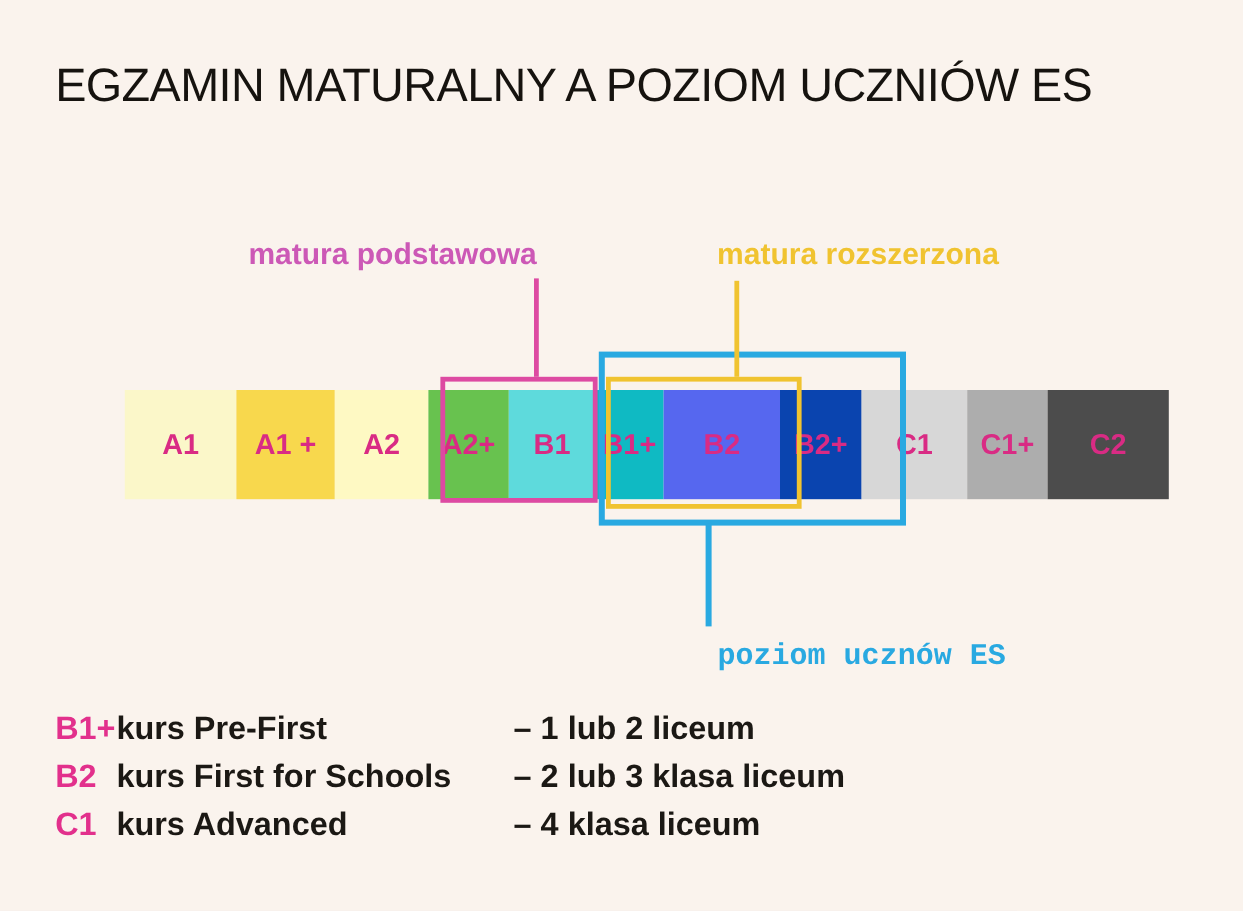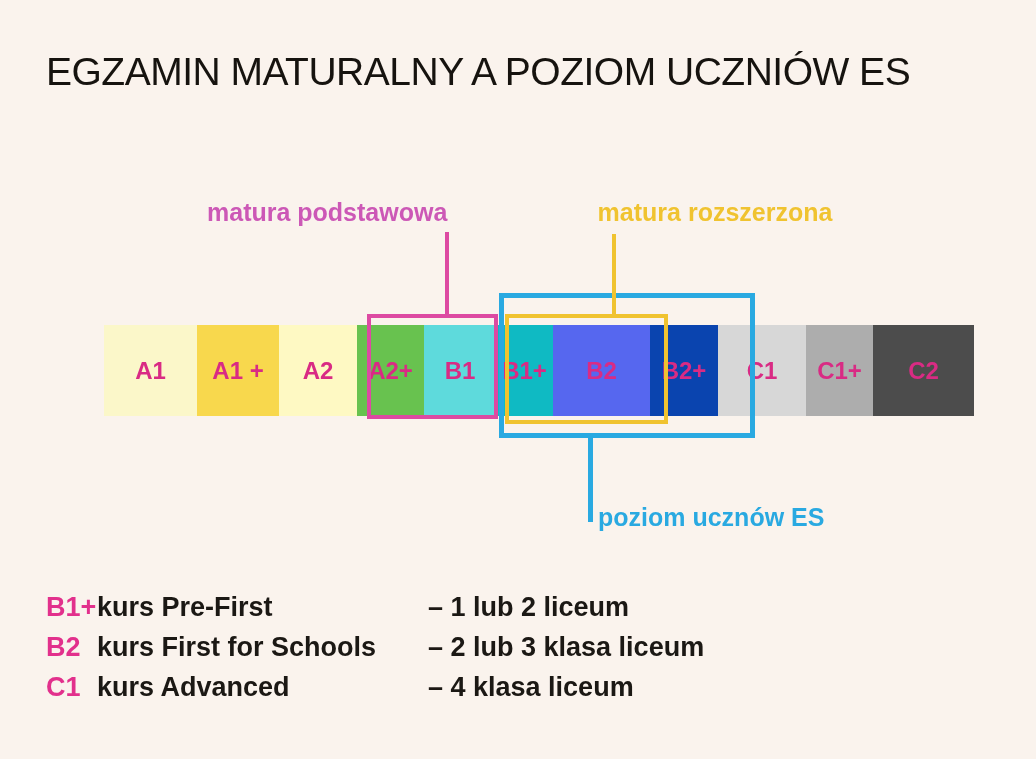--- a/index.html
+++ b/index.html
@@ -58,21 +58,21 @@
   
   .anno{
     position:absolute;
     font-size:25px;
     font-weight:800;
     white-space:nowrap;
     z-index:5;
   }
   .anno-podstawowa{left:207px;top:198px;width:276px;text-align:left;}
   .anno-rozszerzona{left:562px;top:198px;width:306px;text-align:center;}
-  .anno-poziom{left:598px;top:503px;}
+  .anno-poziom{left:598px;top:532px;font-family:Liberation Mono, monospace;}
   
   .legend{
     position:absolute;
     left:46px;
     top:592px;
     width:760px;
     z-index:1;
   }
   .legend-row{
     position:relative;

